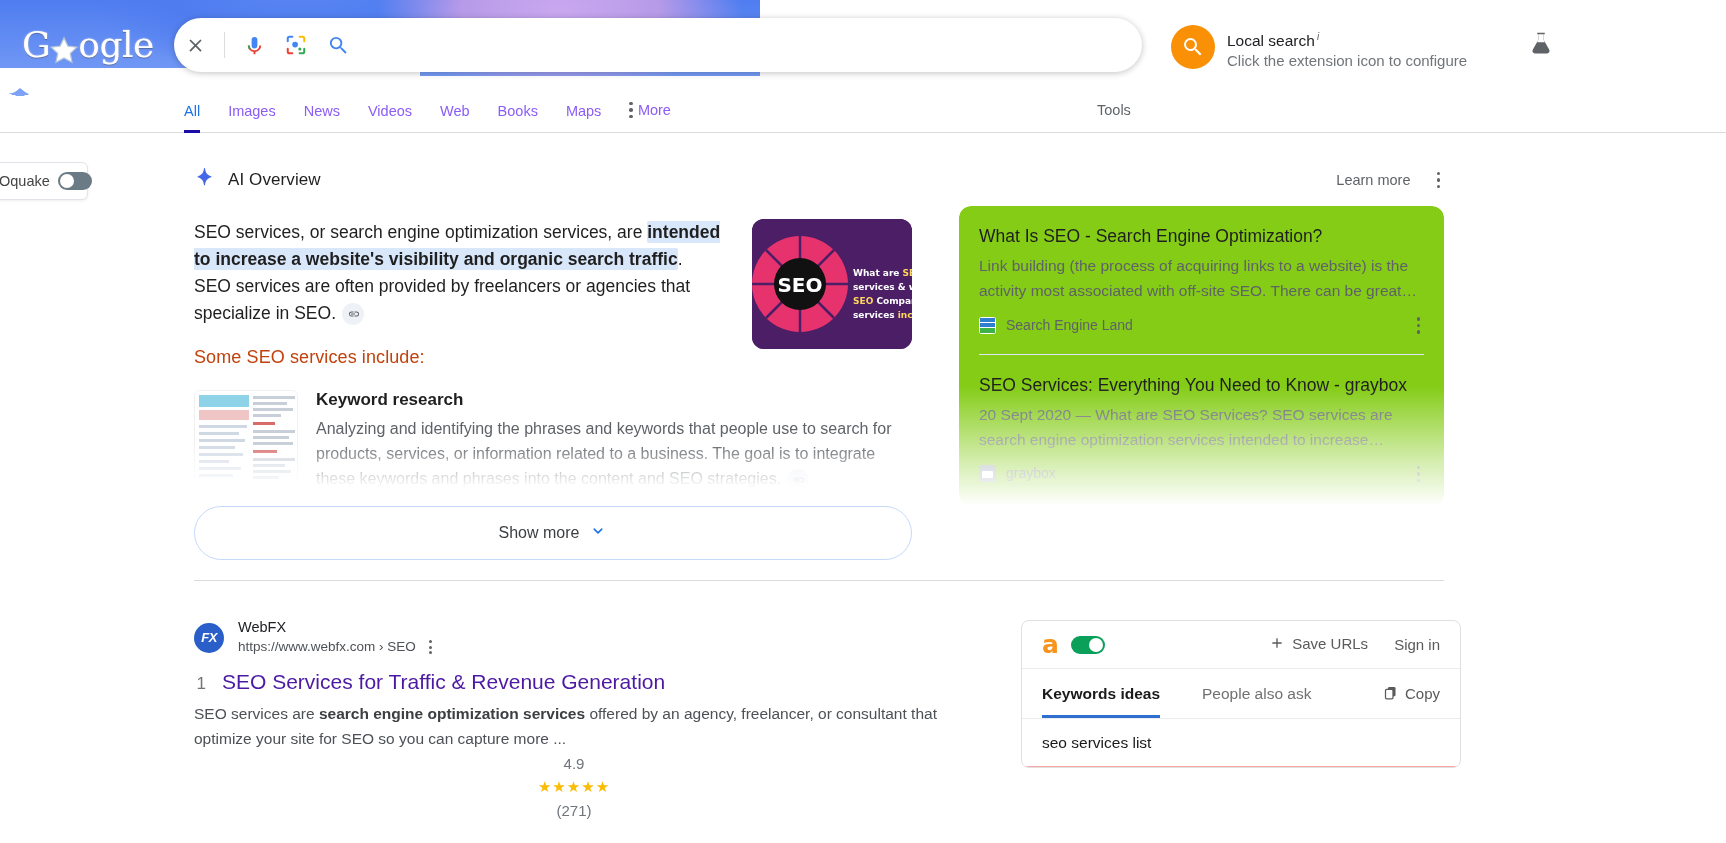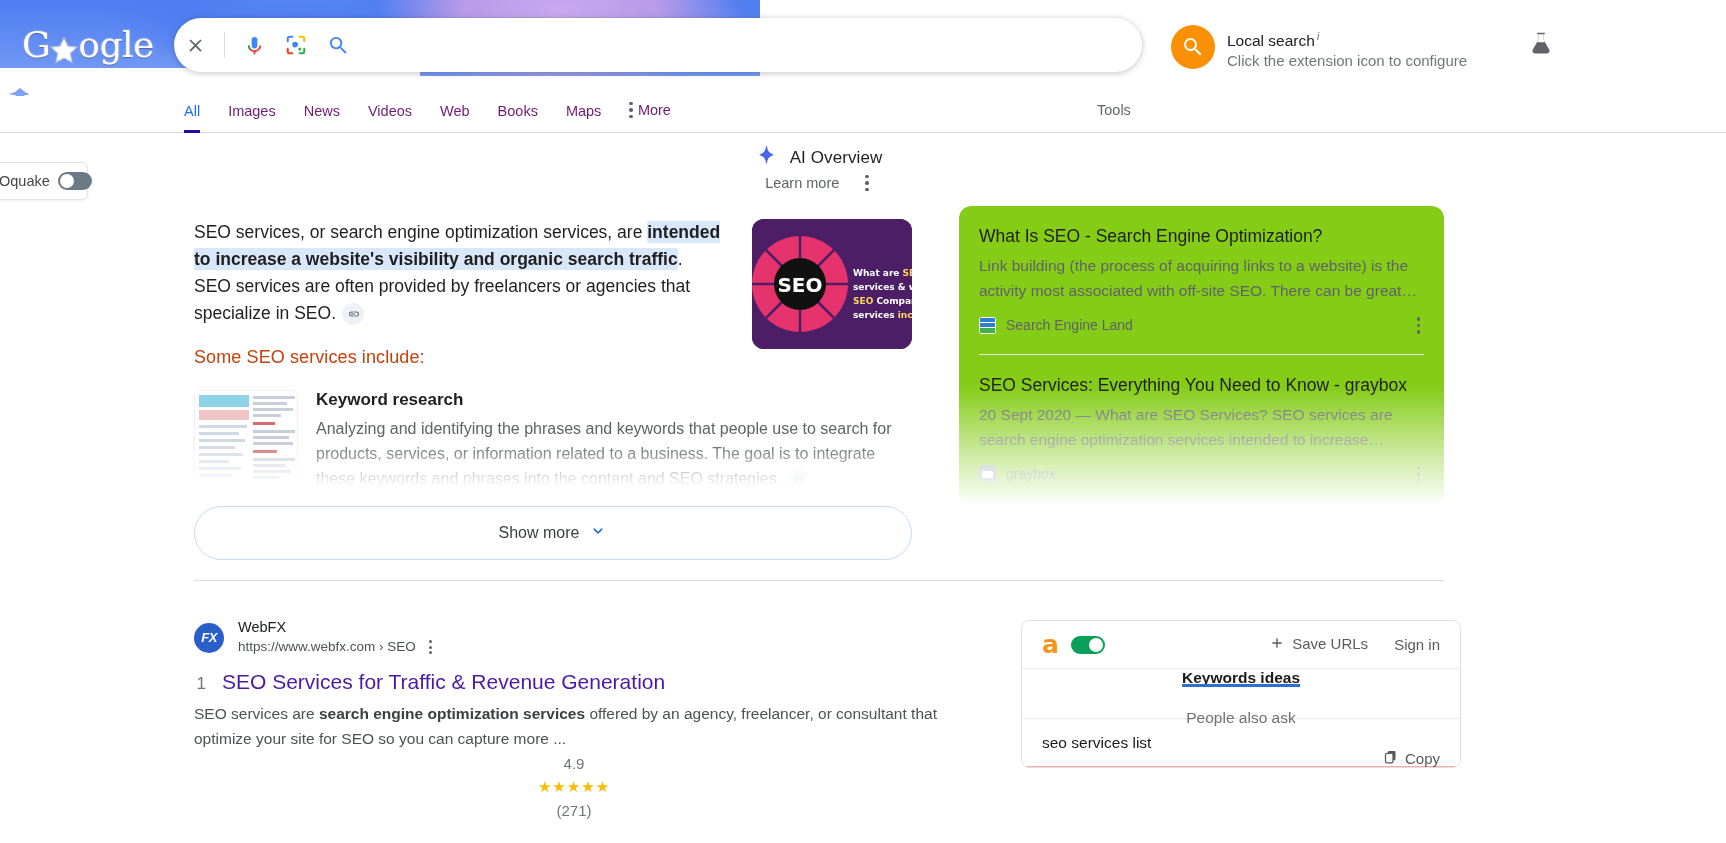--- a/index.html
+++ b/index.html
@@ -119,21 +119,21 @@
     width: 1726px; height: 47px;
     border-bottom: 1px solid #dadce0;
     display: flex;
     align-items: flex-end;
     z-index: 3;
     background: transparent;
   }
   .nav-inner { display: flex; align-items: flex-end; gap: 0; padding-left: 184px; height: 100%; }
   .nav-item {
     font-size: 14.5px;
-    color: #701a75;
+    color: #8b5cf6;
     padding: 0 14px 14px 14px;
     cursor: pointer;
     position: relative;
     line-height: 1;
     white-space: nowrap;
   }
   .nav-item:first-child { padding-left: 0; padding-right: 14px; }
   .nav-item.active { color: #1a73e8; font-weight: 400; }
   .nav-item.active::after {
     content: ""; position: absolute;
@@ -172,21 +172,21 @@
 
   
   .main {
     position: absolute;
     left: 0; top: 133px;
     width: 1726px; height: 710px;
   }
 
   
   .aio-wrap { position: absolute; left: 194px; top: 32px; width: 1250px; }
-  .aio-head { display: flex; align-items: center; justify-content: flex-end; height: 30px; flex-direction: column; }
+  .aio-head { display: flex; align-items: center; justify-content: space-between; height: 30px; }
   .aio-head-left { display: flex; align-items: center; gap: 12px; }
   .aio-title { font-size: 17px; color: #1f1f1f; letter-spacing: 0.1px; }
   .aio-head-right { display: flex; align-items: center; gap: 22px; }
   .aio-learn { font-size: 14.5px; color: #5f6368; cursor: pointer; }
   .kebab { display: flex; flex-direction: column; gap: 3px; cursor: pointer; padding: 4px; }
   .kebab i { width: 3.5px; height: 3.5px; border-radius: 50%; background: #5f6368; display: block; }
 
   .aio-body { display: flex; gap: 0; margin-top: 24px; }
   .aio-left { width: 718px; position: relative; }
   .aio-text {
@@ -245,21 +245,21 @@
     width: 485px;
     background: #84cc16;
     border-radius: 12px;
     padding: 18px 20px 4px 20px;
   }
   .src-card { padding-bottom: 16px; }
   .src-card + .src-card { border-top: 1px solid #dfe5f8; padding-top: 18px; }
   .src-title { font-size: 17.5px; color: #1f1f1f; line-height: 25px; cursor: pointer; }
   .src-snippet { font-size: 15.5px; line-height: 25px; color: #5f6368; margin-top: 4px; }
   .src-foot { display: flex; align-items: center; justify-content: space-between; margin-top: 10px; }
-  .src-srcname { display: flex; align-items: center; gap: 10px; font-size: 14px; color: #5f6368; }
+  .src-srcname { display: flex; gap: 10px; font-size: 14px; color: #5f6368; }
   .src-fav { width: 17px; height: 17px; border-radius: 3px; flex: 0 0 17px; overflow: hidden; }
 
   .src-fade {
     -webkit-mask-image: linear-gradient(180deg,#000 0%,#000 60%,rgba(0,0,0,0.35) 85%,rgba(0,0,0,0) 100%);
     mask-image: linear-gradient(180deg,#000 0%,#000 60%,rgba(0,0,0,0.35) 85%,rgba(0,0,0,0) 100%);
   }
 
   
   .result { position: absolute; left: 194px; top: 485px; width: 760px; }
   .res-head { display: flex; align-items: center; gap: 14px; }
@@ -297,21 +297,21 @@
   .ah-logo { font-size: 25px; font-weight: 700; color: #f7941e; font-family: "DejaVu Sans", sans-serif; line-height: 1; }
   .ah-toggle {
     width: 34px; height: 18px; border-radius: 9px; background: #0aa05a;
     position: relative; margin-left: 12px; cursor: pointer;
   }
   .ah-toggle::after { content:""; position:absolute; right: 2px; top: 2px; width: 14px; height: 14px; border-radius: 50%; background: #fff; }
   .ah-top-right { margin-left: auto; display: flex; align-items: center; gap: 26px; }
   .ah-save { display: flex; align-items: flex-start; gap: 7px; font-size: 15px; color: #5a5a5a; cursor: pointer; }
   .ah-signin { font-size: 15px; color: #5a5a5a; cursor: pointer; }
 
-  .ah-tabs { height: 50px; display: flex; align-items: center; padding: 0 20px; border-bottom: 1px solid #ececec; gap: 22px; flex-direction: column; }
+  .ah-tabs { height: 50px; display: flex; align-items: center; padding: 0 20px; border-bottom: 1px solid #ececec; gap: 42px; }
   .ah-tab { font-size: 15.5px; color: #707070; cursor: pointer; height: 100%; display: flex; align-items: center; position: relative; }
   .ah-tab.active { color: #1a1a1a; font-weight: 700; }
   .ah-tab.active::after { content:""; position:absolute; left:0; right:0; bottom:0; height: 3px; background: #2f6fd0; }
   .ah-copy { margin-left: auto; display: flex; align-items: center; gap: 7px; font-size: 15px; color: #5a5a5a; cursor: pointer; }
 
   .ah-row { height: 48px; display: flex; align-items: center; padding: 0 20px; font-size: 15.5px; color: #1a1a1a; border-bottom: 1px solid #fca5a5; text-align: right; }
 </style>
 </head>
 <body>
 

